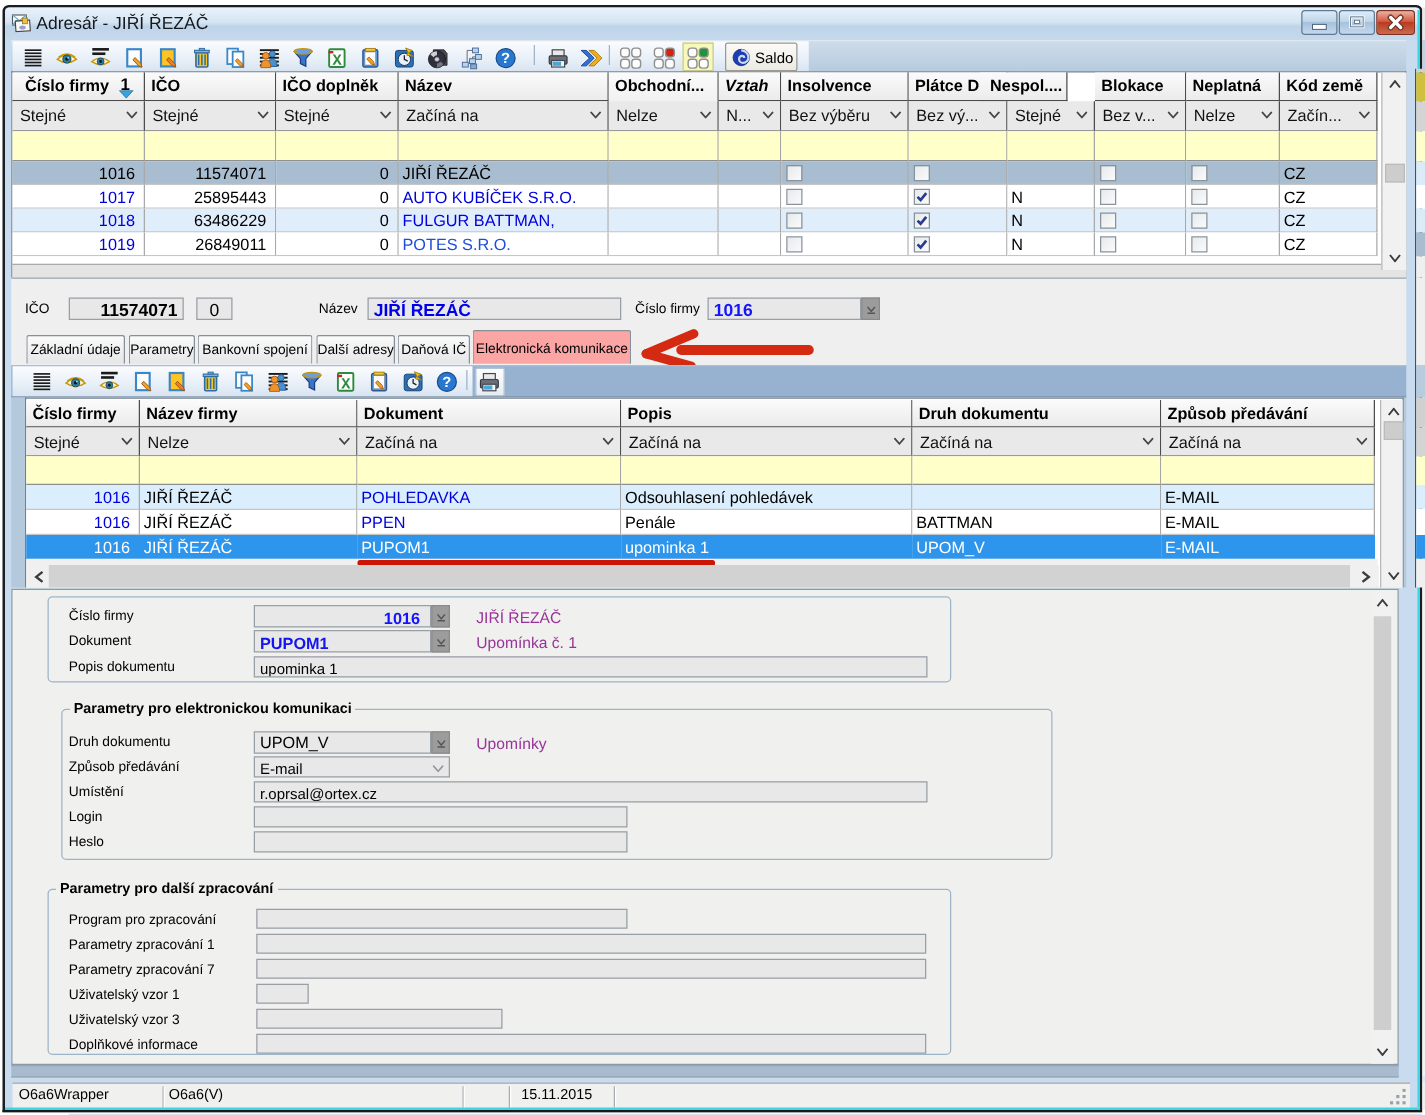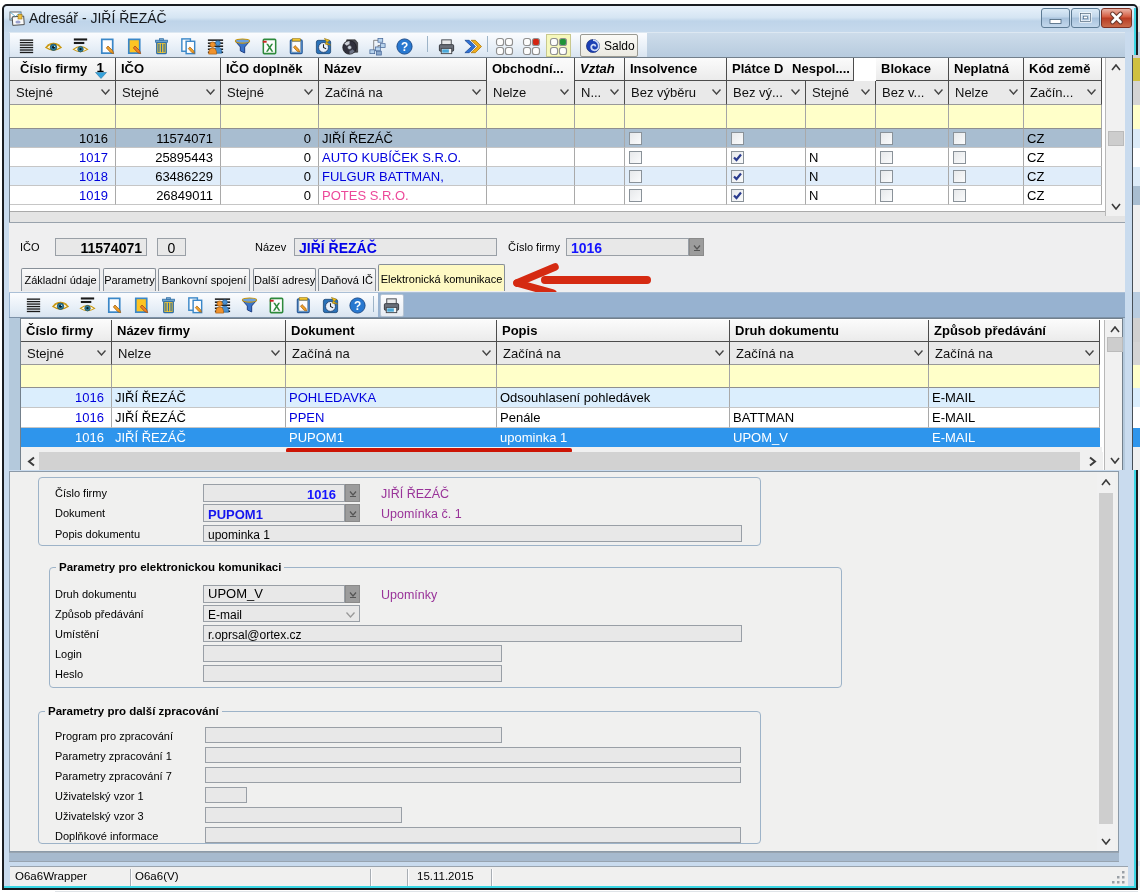--- a/index.html
+++ b/index.html
@@ -28,21 +28,21 @@
 .rnum { text-align:right; }
 .vsb { position:absolute; width:21px; background:#f1f1f1; border-left:1px solid #b8b8b8; }
 .cbox { position:absolute; width:13px; height:13px; background:linear-gradient(135deg,#e7e9eb,#fafbfc); border:1px solid #8a9299; }
 .lbl { position:absolute; font-size:11px; color:#000; white-space:nowrap; }
 .fld { position:absolute; background:#e8e8e8; border:1px solid #999fa6; font-size:12px;
   padding:1.5px 4px 0 4px; white-space:nowrap; overflow:hidden; color:#000; }
 .fbig { font-size:14px; padding-top:0.5px; }
 .tab { position:absolute; background:linear-gradient(#fafafa,#e5e6e8); border:1px solid #878f98;
   border-bottom:none; border-radius:2px 2px 0 0; font-size:11px; color:#000;
   padding:5px 0 0 0; height:23px; top:268px; white-space:nowrap; overflow:hidden; text-align:center; }
-.tabactive { background:#fef9c3; height:27px; top:264px; z-index:5; padding-top:8px; }
+.tabactive { background:#fca5a5; height:27px; top:264px; z-index:5; padding-top:8px; }
 fieldset { position:absolute; border:1px solid #9db3c8; border-radius:4px; background:transparent; }
 legend { font-weight:bold; font-size:11.5px; margin-left:6px; padding:0 3px; }
 #statusbar { position:absolute; left:10px; top:866px; width:1118px; height:21px;
   background:#f0f0ef; border-top:1px solid #9aa4ae; font-size:11.5px; color:#000; }
 .stsep { position:absolute; top:2px; width:1px; height:17px; background:#a8aeb4; }
 .stsep2 { position:absolute; top:2px; width:1px; height:17px; background:#fdfdfe; }
 </style></head>
 <body>
 <div id="winbg"></div>
 <div id="titlebar"></div>
@@ -337,21 +337,21 @@
 <div class="cbox" style="left:731px;top:170px">
     <svg class="abs" style="left:1px;top:1px" width="9" height="9" viewBox="0 0 9 9">
       <path d="M1 4.5 L3.5 7 L8 1.5" fill="none" stroke="#2b3c8e" stroke-width="2.2"></path>
     </svg>
   </div>
 <div class="cbox" style="left:880px;top:170px"></div>
 <div class="cbox" style="left:953px;top:170px"></div>
 <div class="gcell rnum" style="left:10px;top:186px;width:106px;height:19px;background:#ffffff;color:#0000dd">1019</div>
 <div class="gcell rnum" style="left:116px;top:186px;width:105px;height:19px;background:#ffffff;color:#000">26849011</div>
 <div class="gcell rnum" style="left:221px;top:186px;width:98px;height:19px;background:#ffffff;color:#000">0</div>
-<div class="gcell " style="left:319px;top:186px;width:168px;height:19px;background:#ffffff;color:#ec4899">POTES S.R.O.</div>
+<div class="gcell " style="left:319px;top:186px;width:168px;height:19px;background:#ffffff;color:#1d4ed8">POTES S.R.O.</div>
 <div class="gcell " style="left:487px;top:186px;width:88px;height:19px;background:#ffffff;color:#000"></div>
 <div class="gcell " style="left:575px;top:186px;width:50px;height:19px;background:#ffffff;color:#000"></div>
 <div class="gcell " style="left:625px;top:186px;width:102px;height:19px;background:#ffffff;color:#000"></div>
 <div class="gcell " style="left:727px;top:186px;width:79px;height:19px;background:#ffffff;color:#000"></div>
 <div class="gcell " style="left:806px;top:186px;width:70px;height:19px;background:#ffffff;color:#000">N</div>
 <div class="gcell " style="left:876px;top:186px;width:73px;height:19px;background:#ffffff;color:#000"></div>
 <div class="gcell " style="left:949px;top:186px;width:75px;height:19px;background:#ffffff;color:#000"></div>
 <div class="gcell " style="left:1024px;top:186px;width:78px;height:19px;background:#ffffff;color:#000">CZ</div>
 <div class="cbox" style="left:629px;top:189px"></div>
 <div class="cbox" style="left:731px;top:189px">

